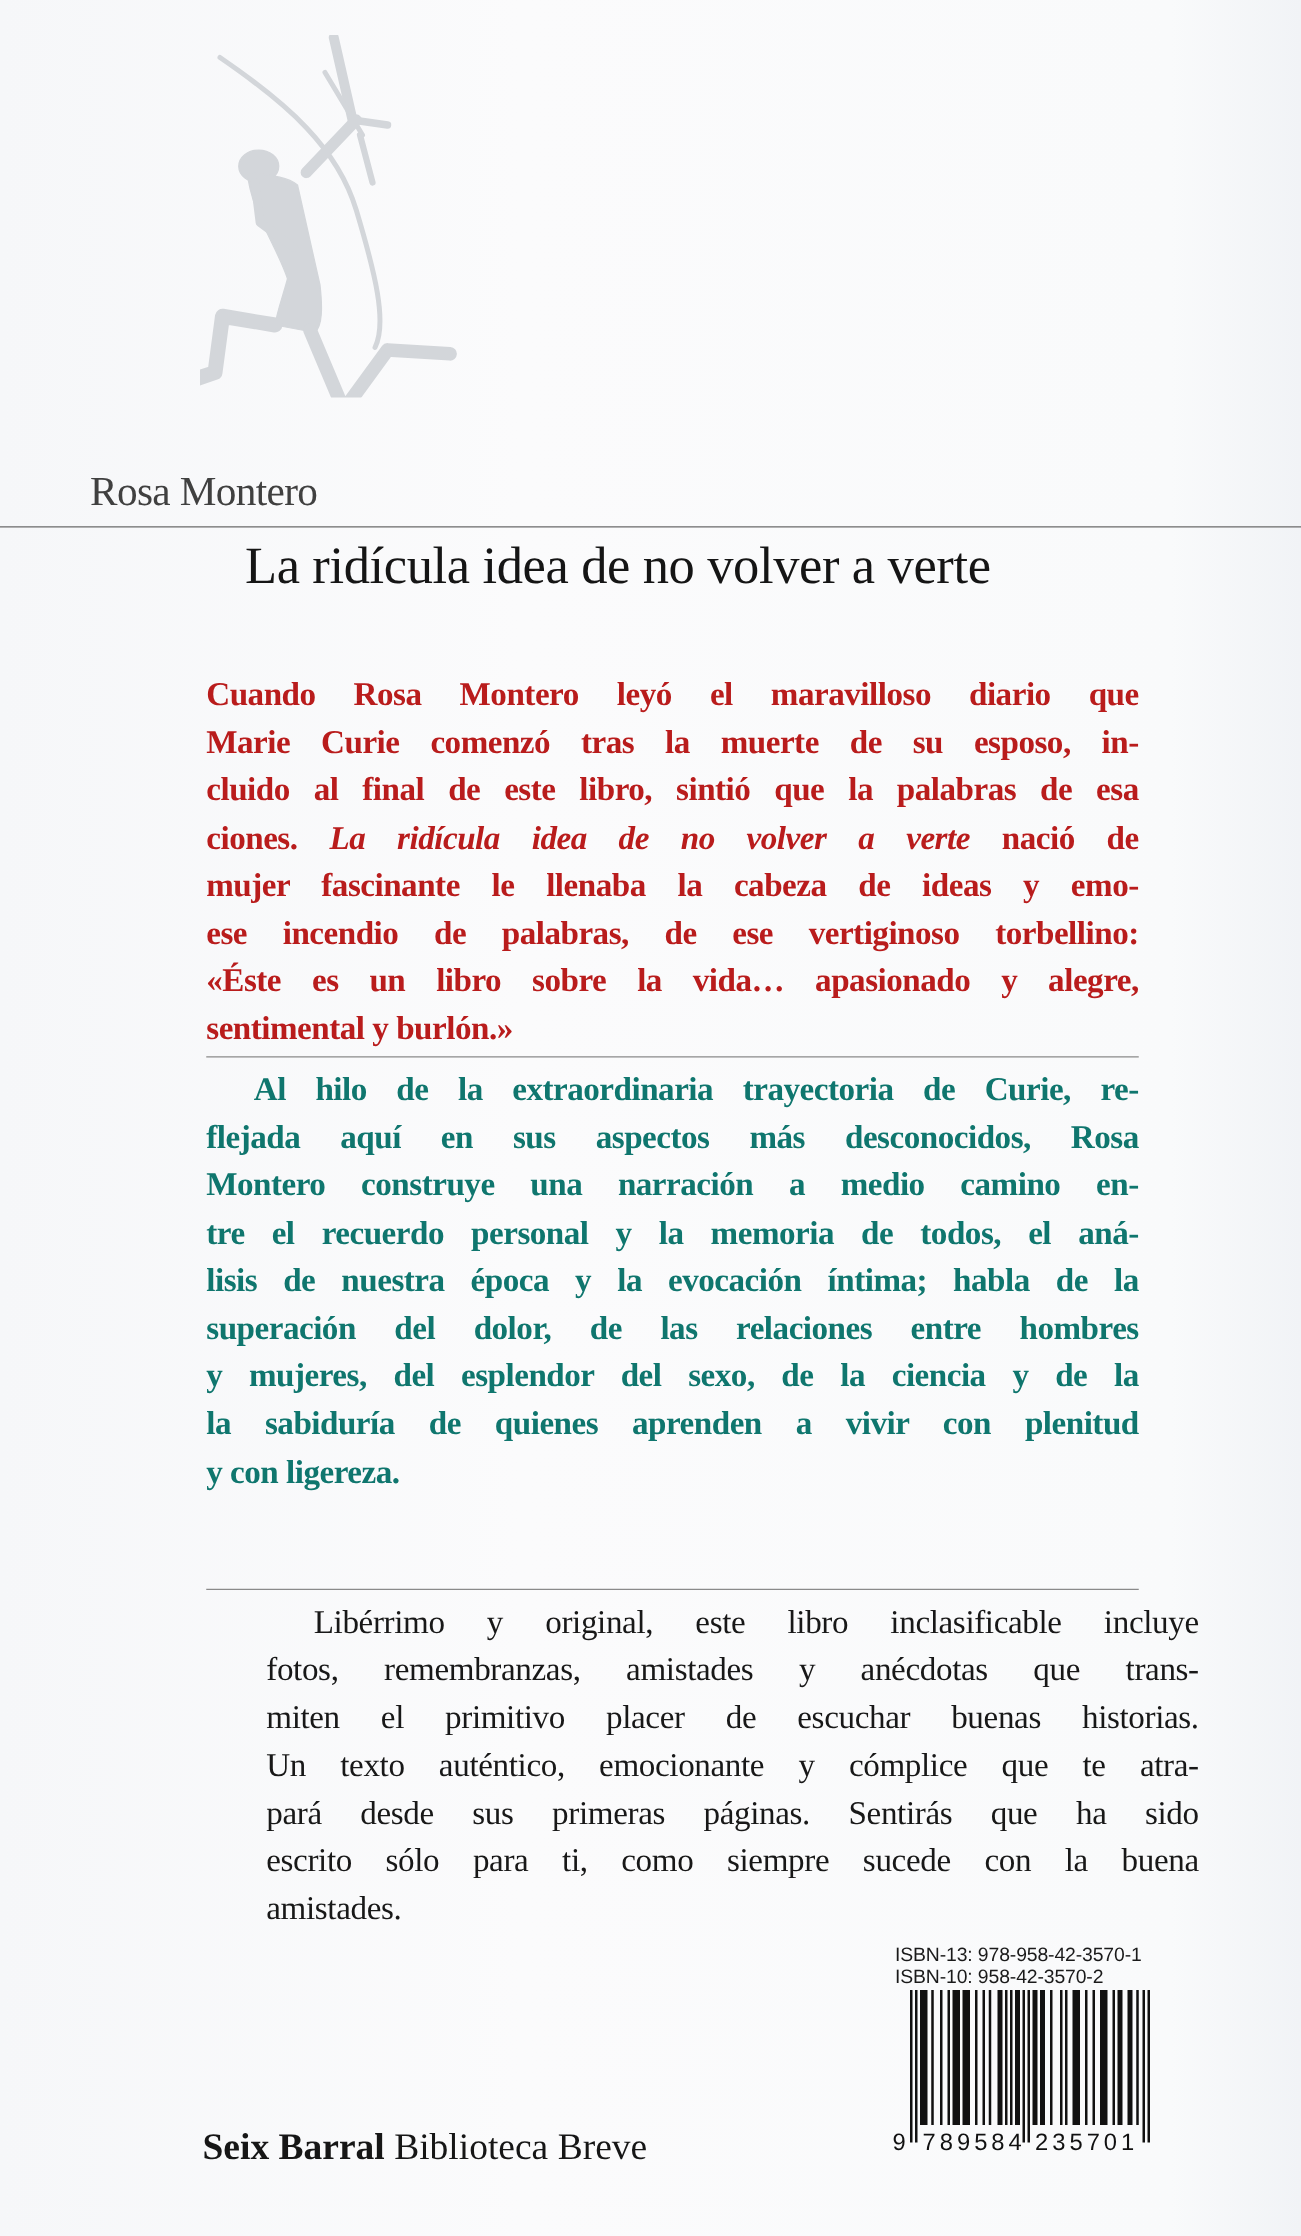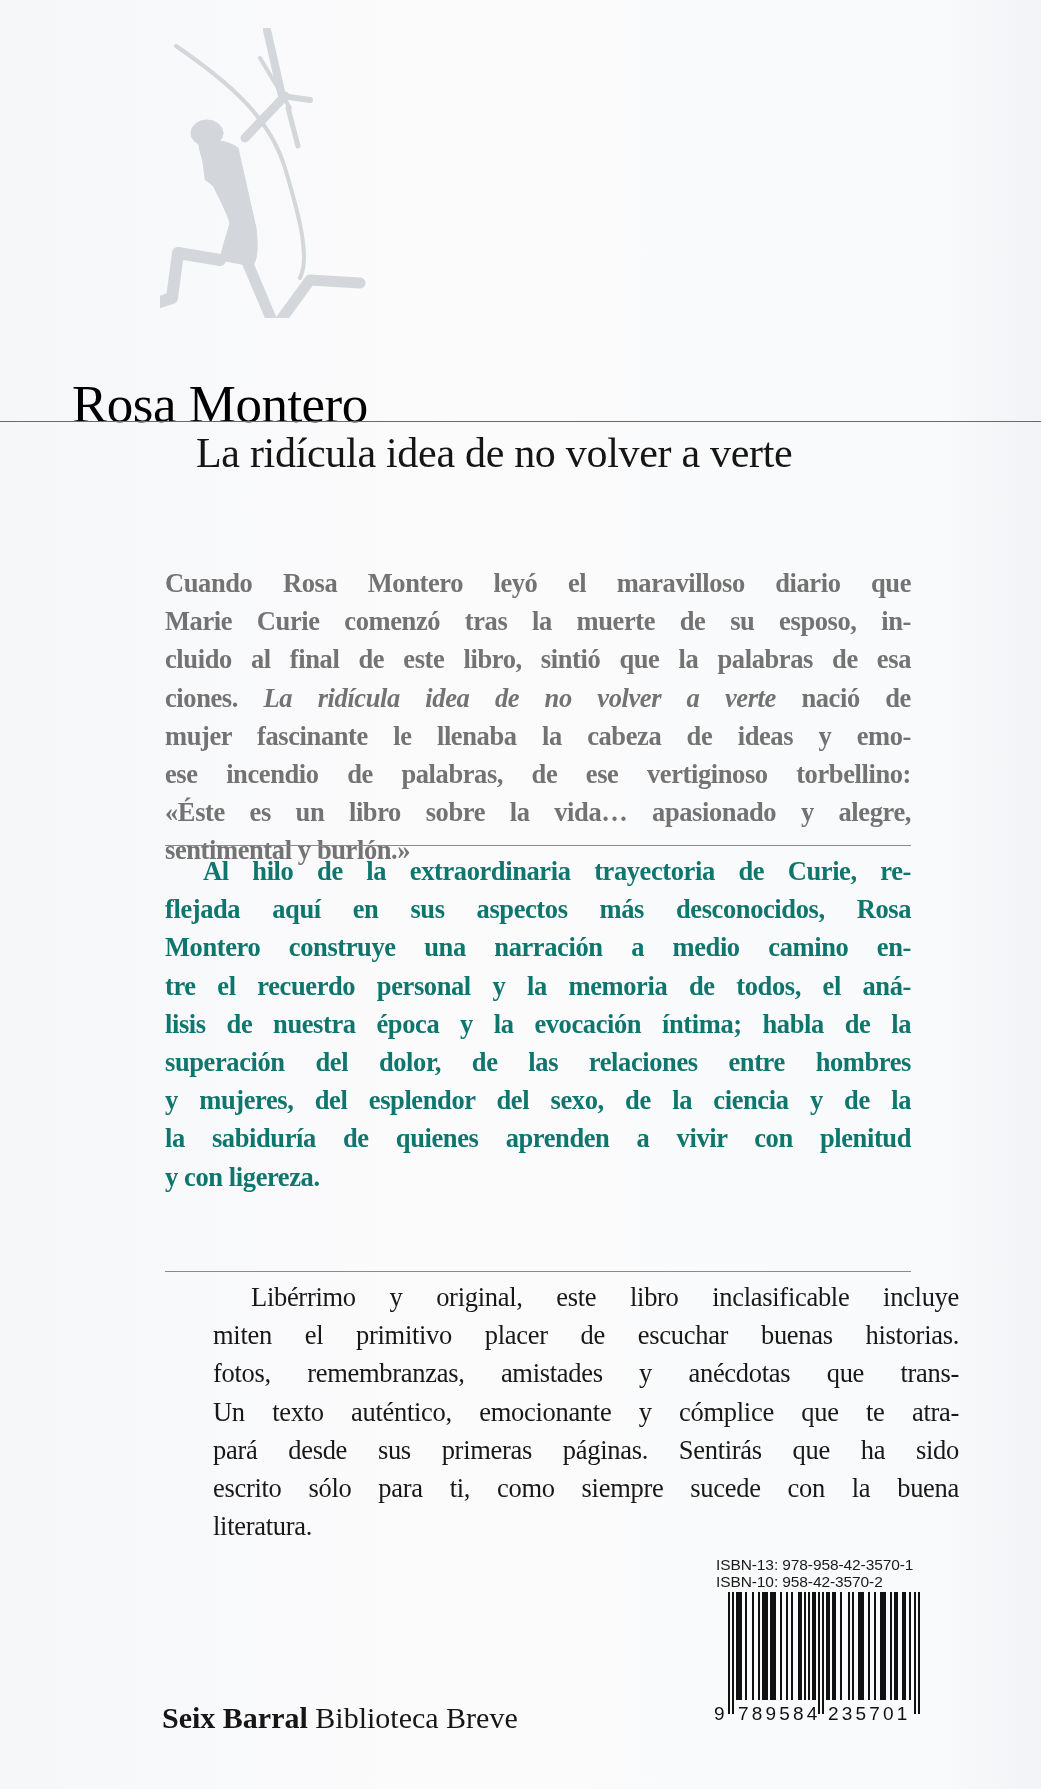--- a/index.html
+++ b/index.html
@@ -5,35 +5,35 @@
   html, body { margin: 0; padding: 0; }
   body {
     width: 1041px; height: 1789px; position: relative; overflow: hidden;
     background: linear-gradient(90deg, #f6f7f9 0%, #fbfbfc 40%, #f9fafb 90%, #f1f3f6 100%);
     font-family: "Liberation Serif", "DejaVu Serif", serif;
     color: #141414;
   }
   .abs { position: absolute; }
   #logo { left: 160px; top: 28px; width: 240px; height: 290px; }
   #author {
-    left: 72px; top: 378px; font-size: 53px; color: #000000; white-space: nowrap;
+    left: 72px; top: 378px; font-size: 33px; color: #404040; white-space: nowrap;
     letter-spacing: -0.5px; line-height: 1;
   }
   #top-rule { left: 0; top: 421px; width: 1041px; height: 0; border-top: 1.5px solid #6a6a6a; }
   #title {
     left: 196px; top: 432px; font-size: 42px; color: #151515; white-space: nowrap;
     line-height: 1; letter-spacing: -0.3px;
   }
   .para {
     left: 165px; width: 746px; font-size: 26.5px; line-height: 38.2px;
     text-align: justify; hyphens: manual;
   }
   .para .ln { display: block; text-align: justify; text-align-last: justify; white-space: nowrap; }
   .para .ln.last { text-align-last: left; }
-  #p1 { top: 564px; font-weight: bold; color: #737373; letter-spacing: -0.4px; }
+  #p1 { top: 536px; font-weight: bold; color: #b91c1c; letter-spacing: -0.4px; }
   #p2 { top: 852px; font-weight: bold; color: #0f766e; letter-spacing: -0.4px; }
   #p3 { top: 1278px; font-weight: normal; color: #181818; letter-spacing: -0.3px; margin-left: 48px; }
   .indent { padding-left: 38px; }
   .rule { left: 165px; width: 746px; height: 0; border-top: 1.3px solid #8a8a8a; }
   #rule1 { top: 845px; }
   #rule2 { top: 1271px; }
   #isbn {
   left: 716px; top: 1557px; font-family: "Liberation Sans", "DejaVu Sans", sans-serif;
   font-size: 15.5px; line-height: 16.5px; color: #1a1a1a; letter-spacing: -0.1px;
   }
@@ -96,26 +96,26 @@
   <span class="ln">superación del dolor, de las relaciones entre hombres</span>
   <span class="ln">y mujeres, del esplendor del sexo, de la ciencia y de la</span>
   <span class="ln">la sabiduría de quienes aprenden a vivir con plenitud</span>
   <span class="ln last">y con ligereza.</span>
 </div>
 
 <div class="abs rule" id="rule2"></div>
 
 <div class="abs para" id="p3">
   <span class="ln indent">Libérrimo y original, este libro inclasificable incluye</span>
+  <span class="ln">fotos, remembranzas, amistades y anécdotas que trans-</span>
   <span class="ln">miten el primitivo placer de escuchar buenas historias.</span>
-  <span class="ln">fotos, remembranzas, amistades y anécdotas que trans-</span>
   <span class="ln">Un texto auténtico, emocionante y cómplice que te atra-</span>
   <span class="ln">pará desde sus primeras páginas. Sentirás que ha sido</span>
   <span class="ln">escrito sólo para ti, como siempre sucede con la buena</span>
-  <span class="ln last">literatura.</span>
+  <span class="ln last">amistades.</span>
 </div>
 
 <div class="abs" id="isbn">
   <div>ISBN-13: 978-958-42-3570-1</div>
   <div>ISBN-10: 958-42-3570-2</div>
 </div>
 
 <svg class="abs" id="barcode" viewBox="0 0 244 135">
   <g fill="#111">
 

